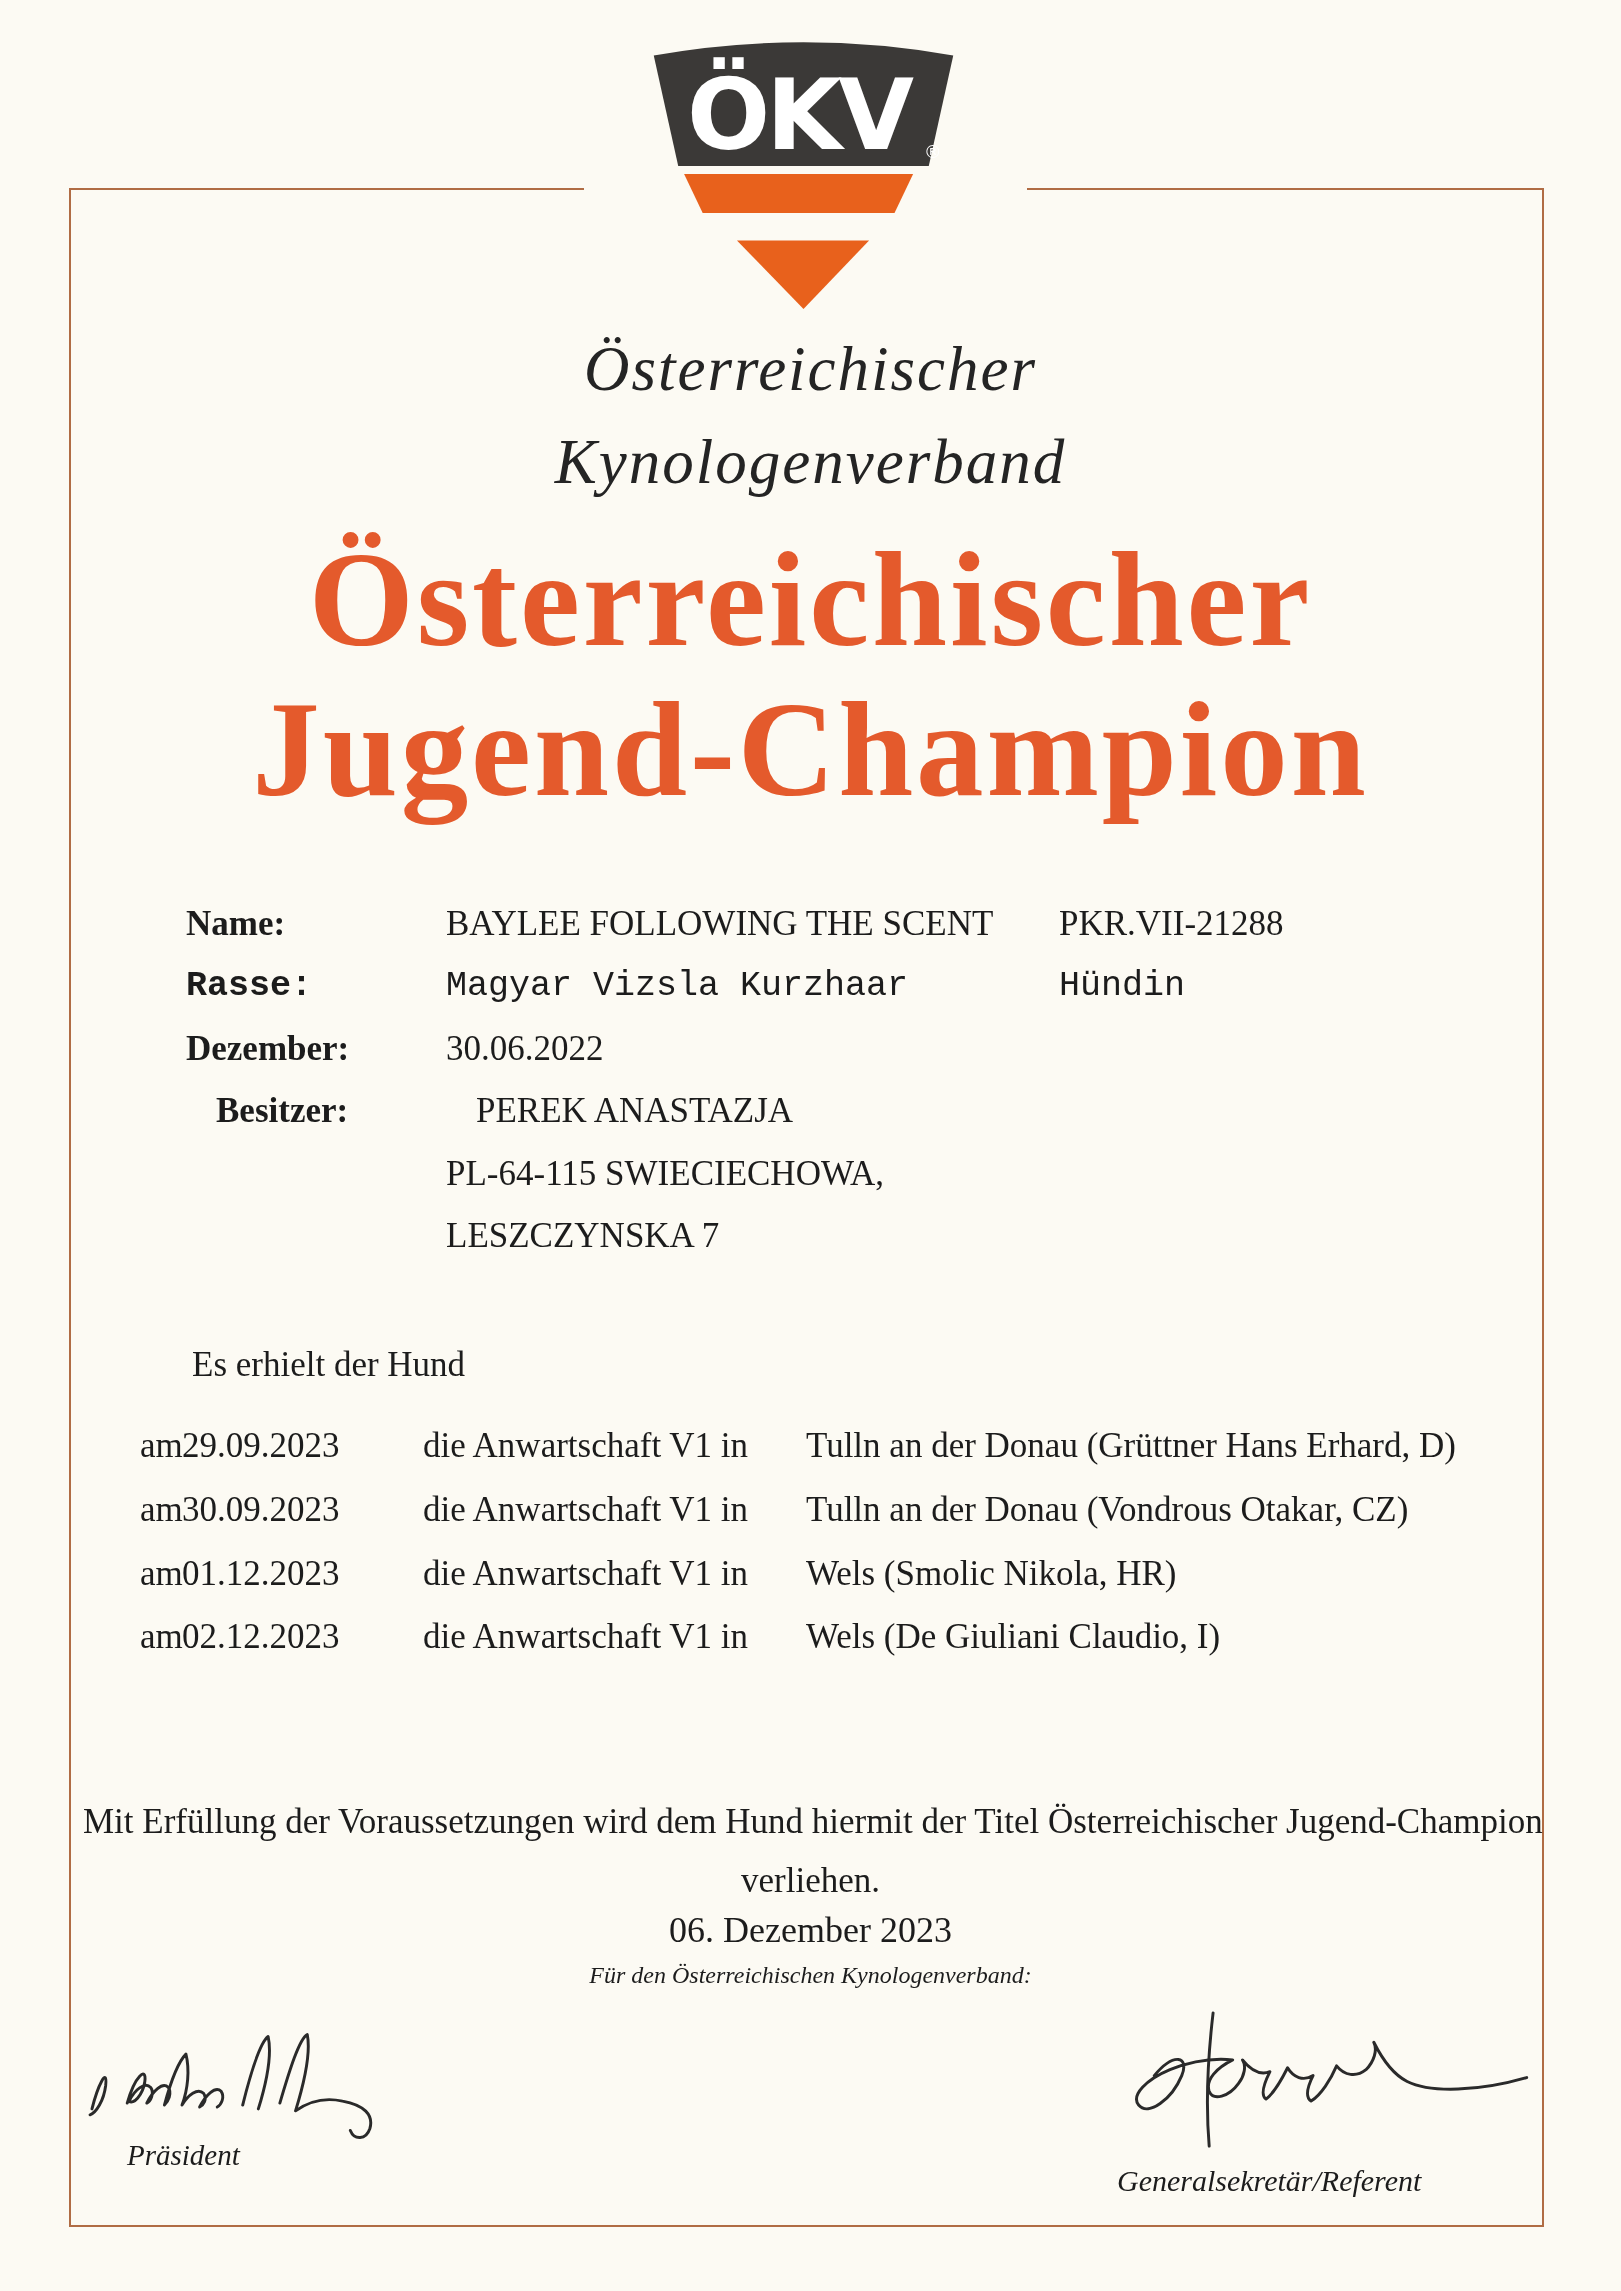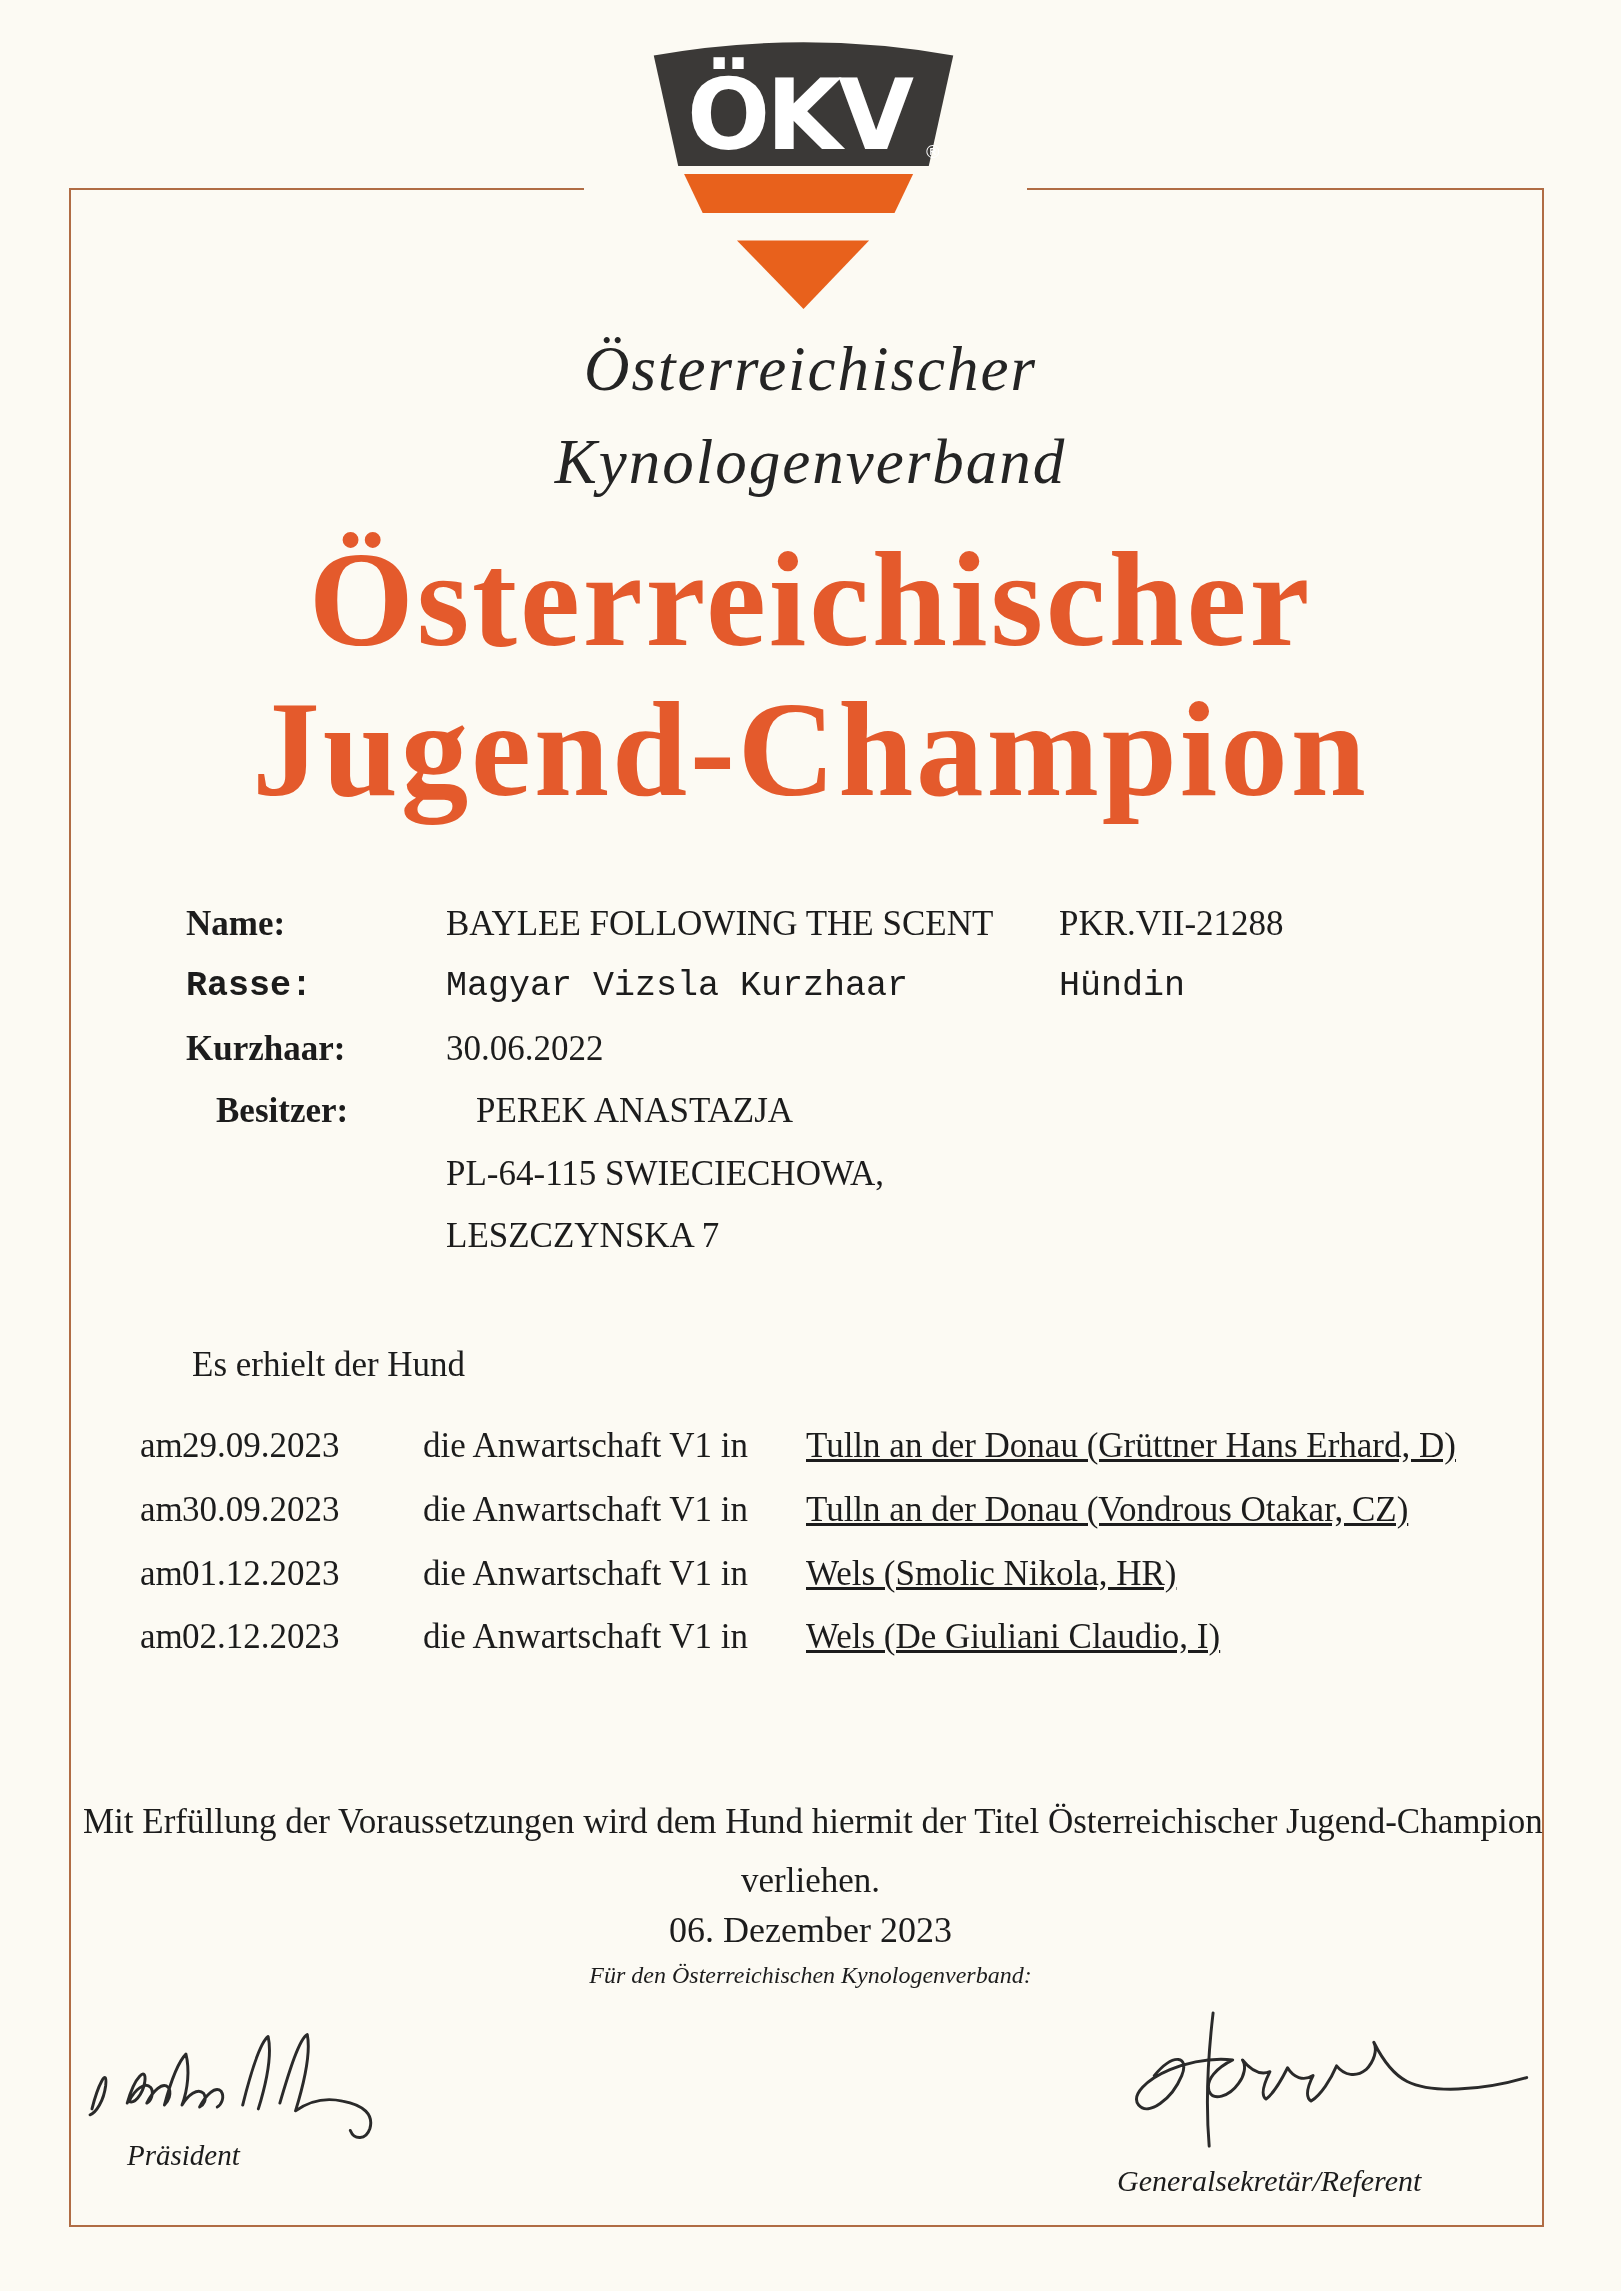--- a/index.html
+++ b/index.html
@@ -24,21 +24,21 @@
   }
   .details-row { position:absolute; left:0; width:100%; height:59px; font-size:35px;text-align:right; }
   .details-row .lbl { position:absolute; left:186px; font-weight:bold; white-space:nowrap; }
   .details-row .val { position:absolute; left:446px; white-space:nowrap; }
   .details-row .ext { position:absolute; left:1059px; white-space:nowrap; }
   .intro { position:absolute; left:192px; top:1345px; font-size:35px; }
   .award-row { position:absolute; left:0; width:100%; font-size:35px; }
   .award-row .am  { position:absolute; left:140px; }
   .award-row .dt  { position:absolute; left:182px; white-space:nowrap; }
   .award-row .aw  { position:absolute; left:423px; white-space:nowrap; }
-  .award-row .loc { position:absolute; left:806px; white-space:nowrap;text-decoration:underline; }
+  .award-row .loc { position:absolute; left:806px; white-space:nowrap; }
   .statement {
     position:absolute; left:83px; top:1792px; width:1455px; text-align:center;
     font-size:35px; line-height:59px;
   }
   .statement div { white-space:nowrap; }
   .cert-date { position:absolute; left:0; top:1909px; width:100%; text-align:center; font-size:36px; }
   .for-line  { position:absolute; left:0; top:1962px; width:100%; text-align:center; font-style:italic; font-size:24px; }
   .sig-left  { position:absolute; left:78px;  top:2015px; width:392px; height:137px; }
   .sig-right { position:absolute; left:1093px; top:2007px; width:446px; height:147px; }
   .role-left  { position:absolute; left:127px; top:2139px; width:333px; font-style:italic; font-size:29px; }
@@ -75,21 +75,21 @@
     <span class="lbl">Name:</span>
     <span class="val">BAYLEE FOLLOWING THE SCENT</span>
     <span class="ext">PKR.VII-21288</span>
   </div>
   <div class="details-row" style="top:966px;font-family:Liberation Mono, monospace;">
     <span class="lbl">Rasse:</span>
     <span class="val">Magyar Vizsla Kurzhaar</span>
     <span class="ext">Hündin</span>
   </div>
   <div class="details-row" style="top:1029px;">
-    <span class="lbl">Kurzhaar:</span>
+    <span class="lbl">Dezember:</span>
     <span class="val">30.06.2022</span>
   </div>
   <div class="details-row" style="top:1091px;margin-left:30px;">
     <span class="lbl">Besitzer:</span>
     <span class="val">PEREK ANASTAZJA</span>
   </div>
   <div class="details-row" style="top:1154px;">
     <span class="val">PL-64-115 SWIECIECHOWA,</span>
   </div>
   <div class="details-row" style="top:1216px;padding-left:36px;">

